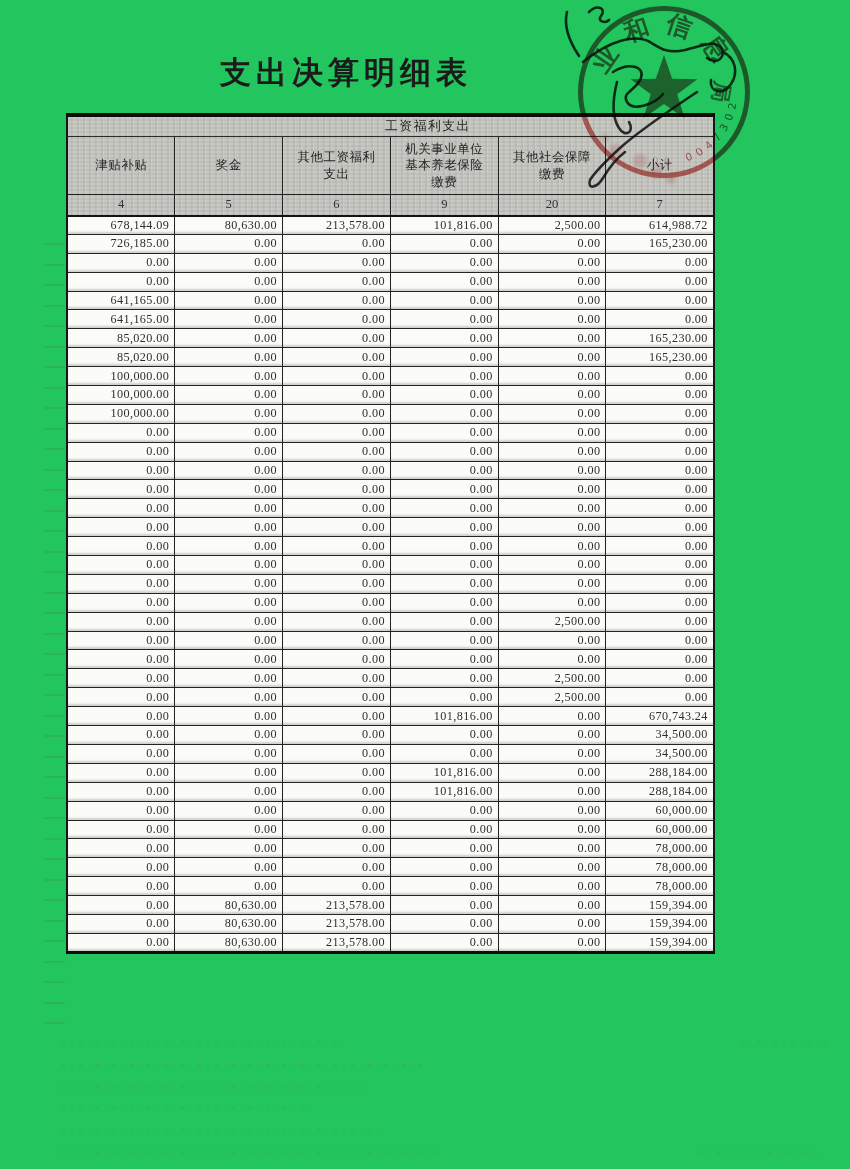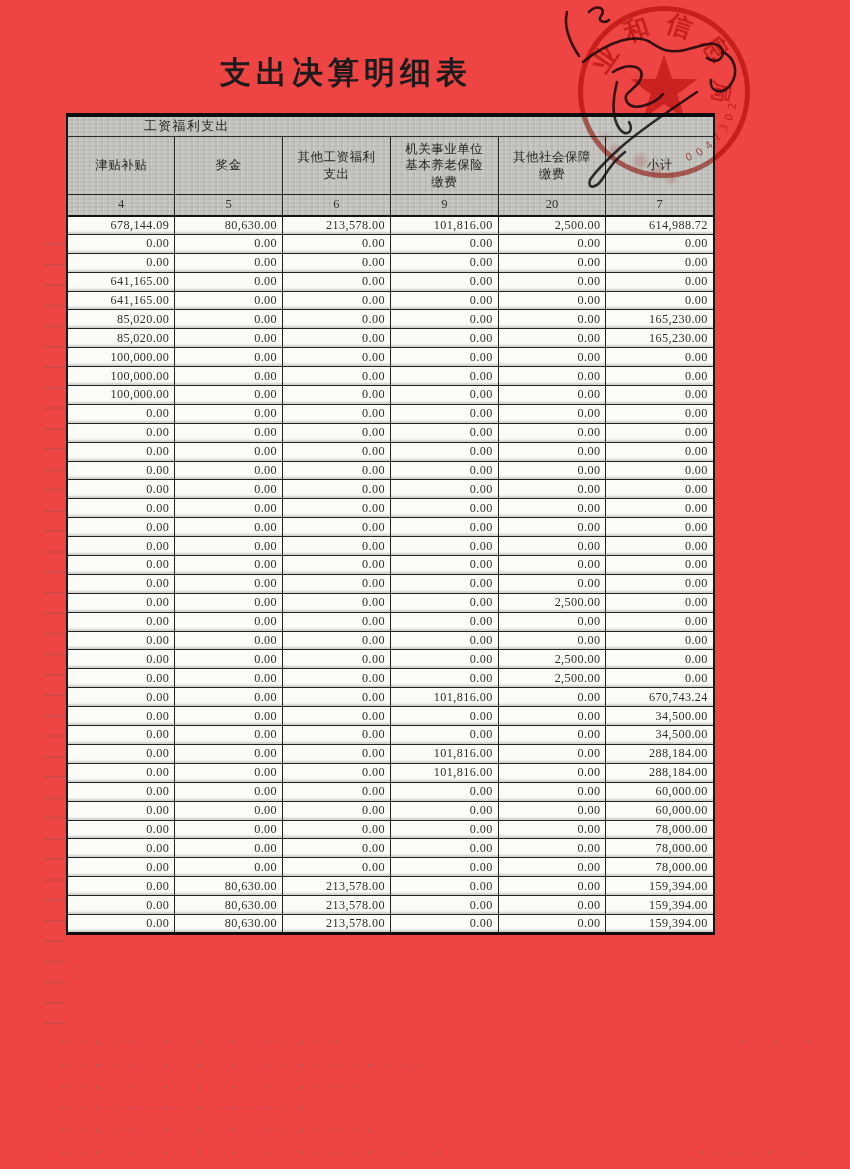--- a/index.html
+++ b/index.html
@@ -5,21 +5,21 @@
   html,body{margin:0;padding:0;}
   .page{
     position:relative;
     width:850px;height:1169px;
     overflow:hidden;
     font-family:"Liberation Serif","DejaVu Serif",serif;
     background:
       linear-gradient(90deg, rgba(60,60,55,.07) 0, rgba(60,60,55,0) 14px),
       linear-gradient(270deg, rgba(60,60,55,.16) 0, rgba(60,60,55,.05) 22px, rgba(60,60,55,0) 46px),
       linear-gradient(180deg,#f7f7f4 0%,#f3f3f0 55%,#ededè9 85%,#ebebe7 100%);
-    background-color:#ef4444;
+    background-color:#22c55e;
   }
   .doc-title{
     position:absolute;top:52px;left:66px;width:560px;
     text-align:center;
     font-size:31px;font-weight:700;letter-spacing:5px;color:#1b1b1b;
   }
   
   .sheet-table{
     position:absolute;left:66px;top:113px;width:647px;
     border-collapse:collapse;table-layout:fixed;
@@ -38,21 +38,21 @@
     background-color:#c5c5c0;
     background-image:
       repeating-linear-gradient(90deg, rgba(255,255,255,.10) 0 1px, rgba(0,0,0,0) 1px 4px, rgba(0,0,0,.05) 4px 6px),
       repeating-linear-gradient(0deg, rgba(0,0,0,.03) 0 2px, rgba(255,255,255,.05) 2px 4px);
     color:#242424;
   }
   .group-row td{
     height:21px;
     border-bottom:1.3px solid #2c2c2c;
     font-size:12.8px;letter-spacing:1.5px;
-    text-align:left;padding-left:76px;
+    text-align:center;padding-left:76px;
   }
   .labels-row th{
     height:58px;
     border-bottom:1.6px solid #242424;
     font-size:12.5px;font-weight:400;letter-spacing:.5px;
     text-align:center;vertical-align:middle;
     white-space:normal;
   }
   .labels-row th span{display:inline-block;max-width:84px;line-height:16.5px;}
   .codes-row td{
@@ -126,20 +126,28 @@
         </tr>
     </thead>
     <tbody id="table-body">
         <tr>
           <td>678,144.09</td>
           <td>80,630.00</td>
           <td>213,578.00</td>
           <td>101,816.00</td>
           <td>2,500.00</td>
           <td>614,988.72</td>
+        </tr>
+        <tr>
+          <td>726,185.00</td>
+          <td>0.00</td>
+          <td>0.00</td>
+          <td>0.00</td>
+          <td>0.00</td>
+          <td>165,230.00</td>
         </tr>
         <tr>
           <td>0.00</td>
           <td>0.00</td>
           <td>0.00</td>
           <td>0.00</td>
           <td>0.00</td>
           <td>0.00</td>
         </tr>
         <tr>

